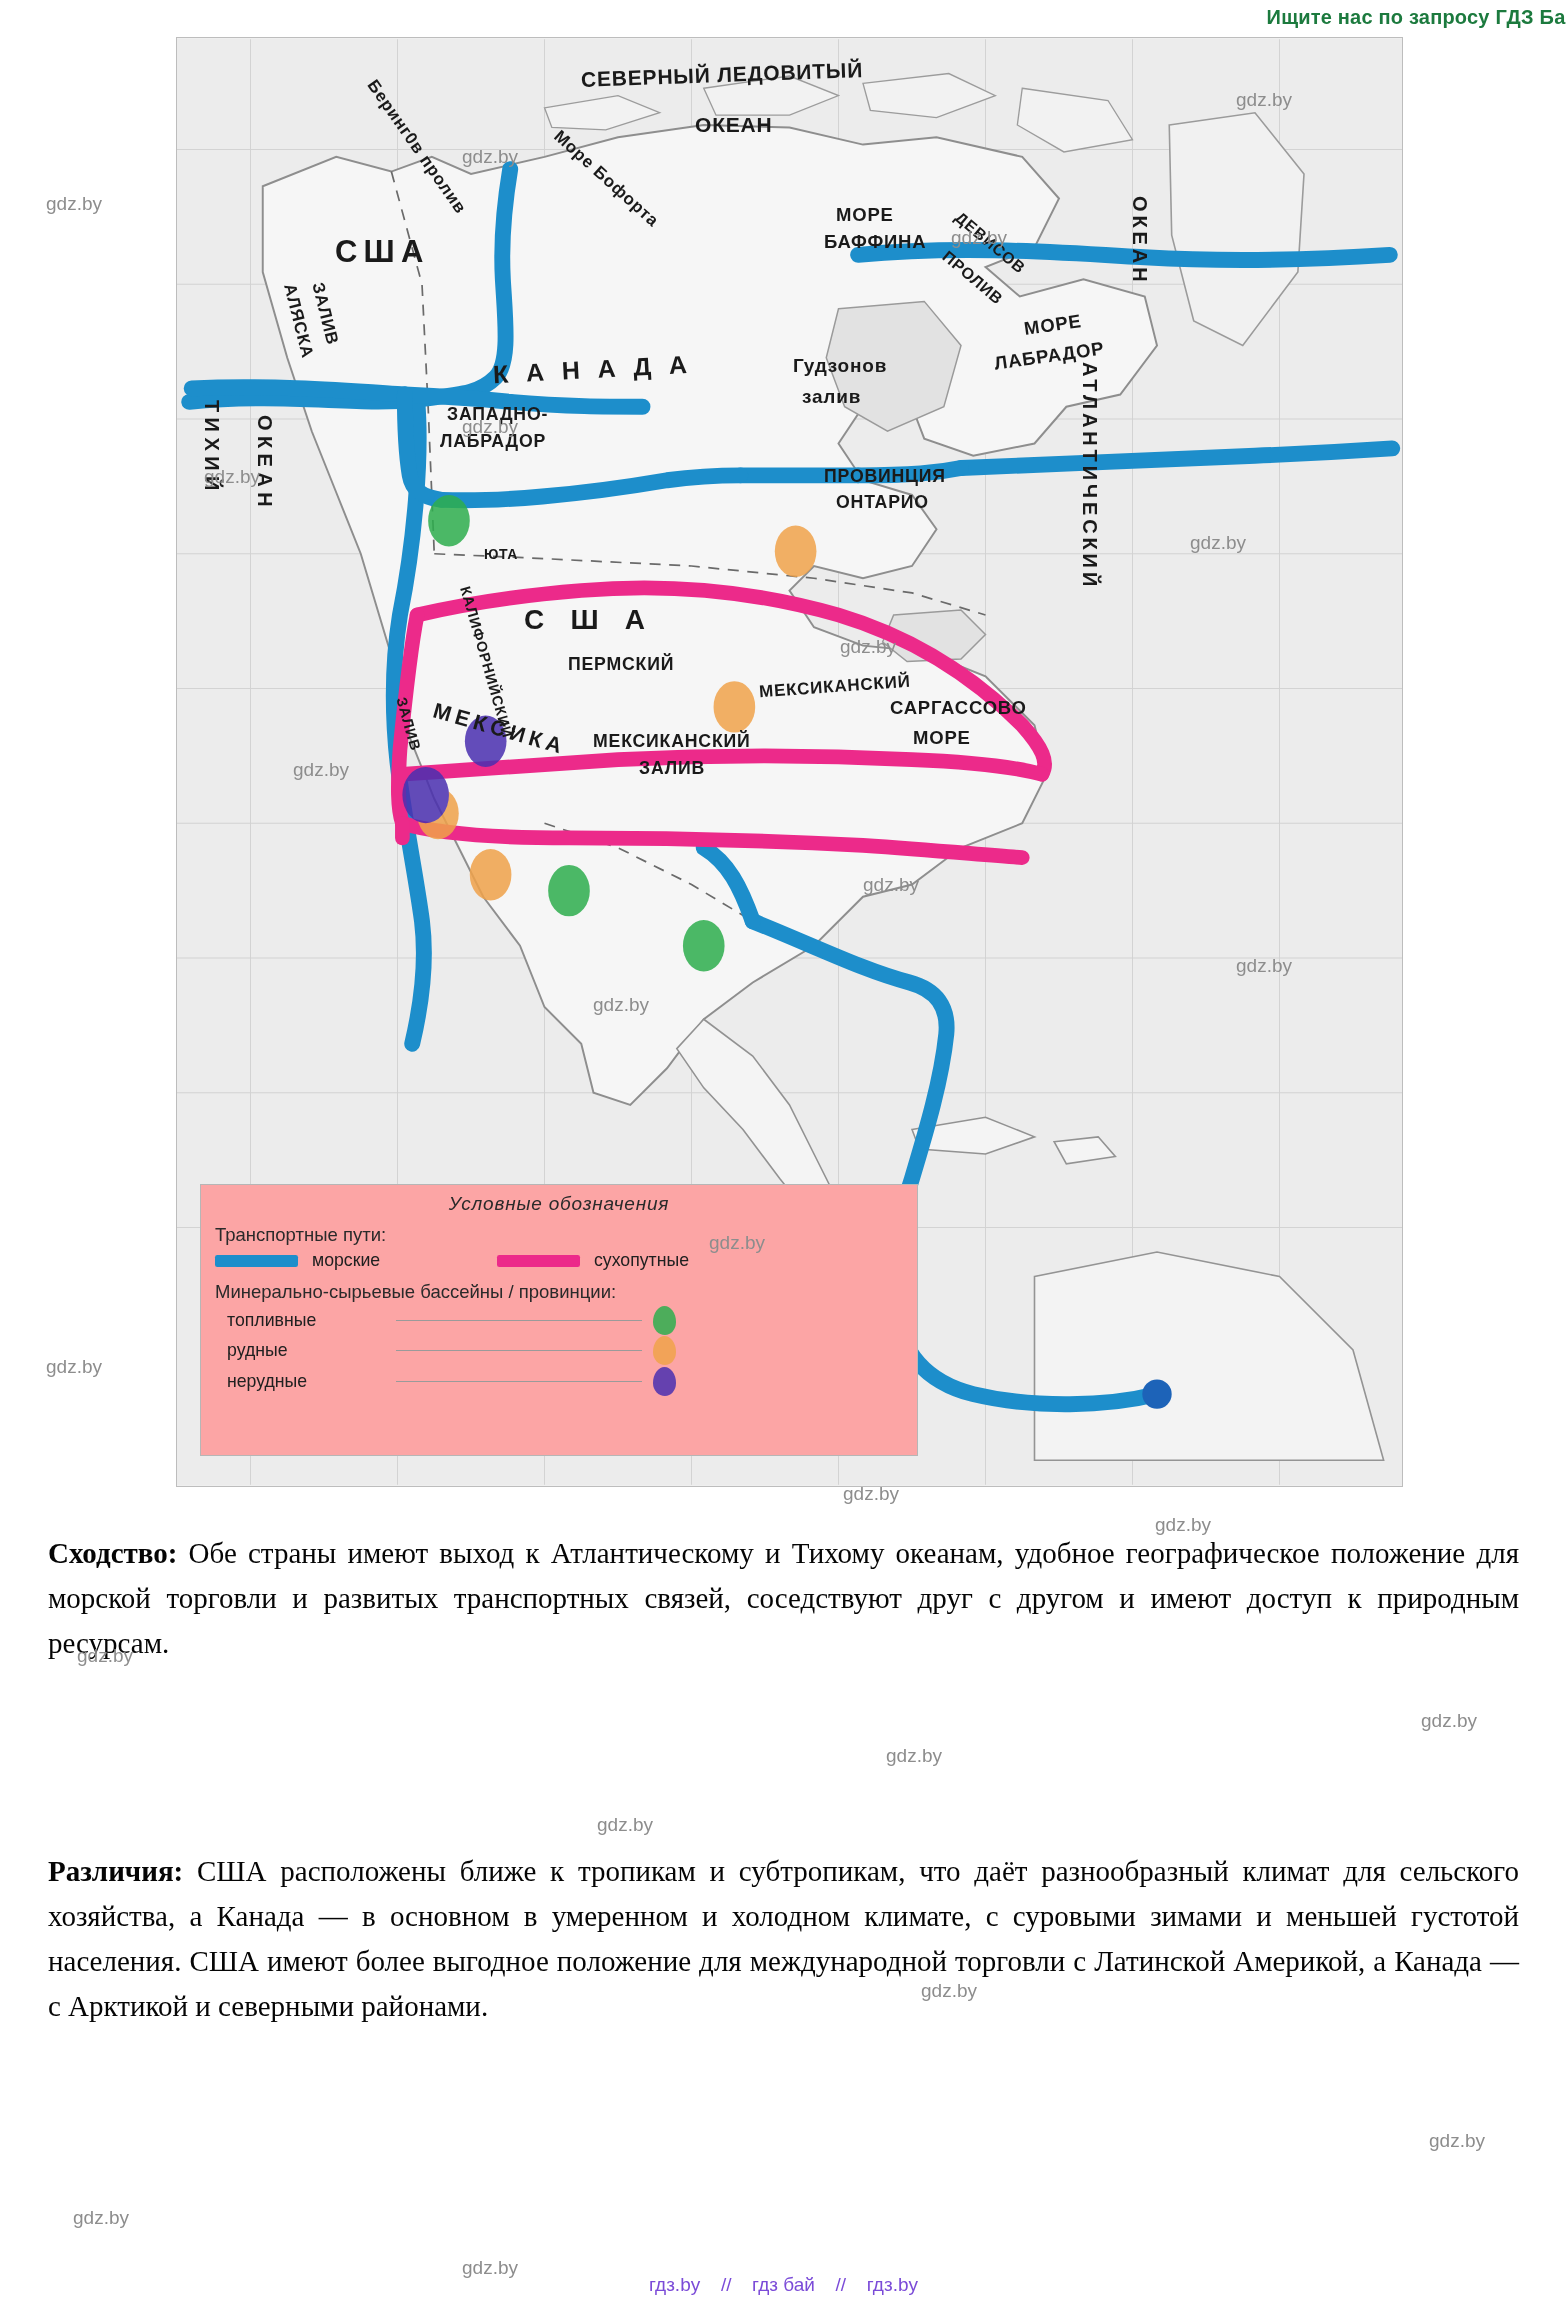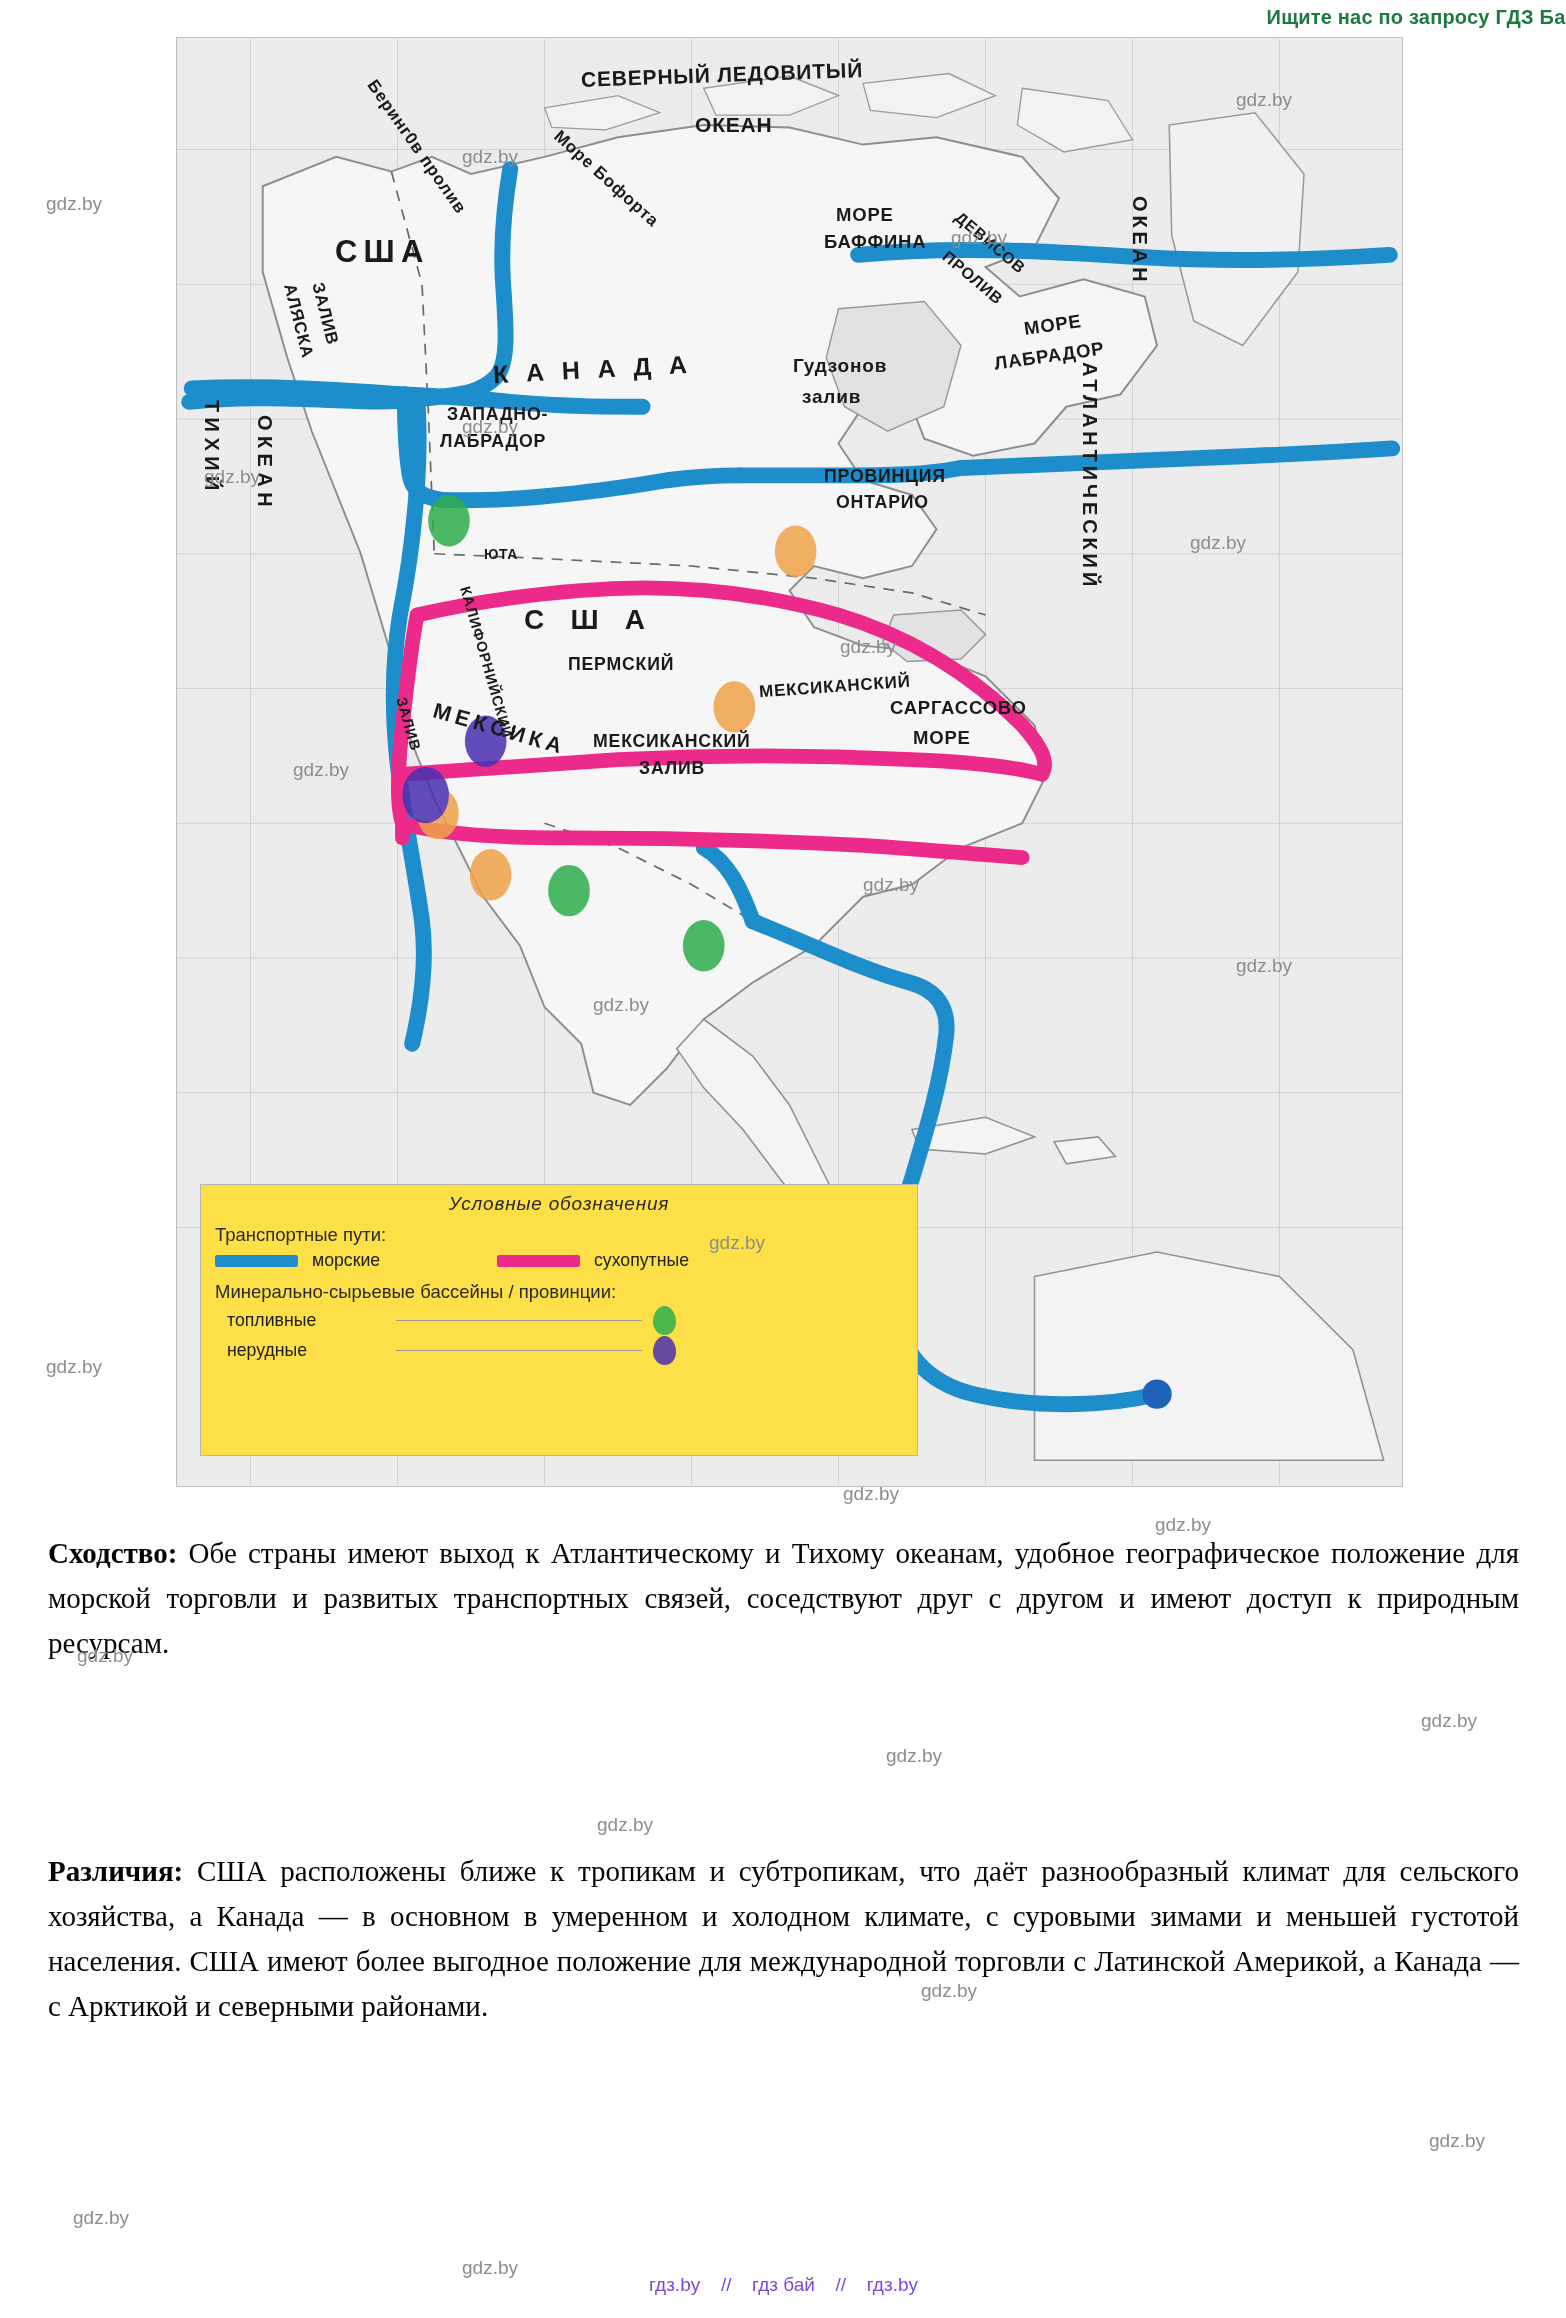--- a/index.html
+++ b/index.html
@@ -69,21 +69,21 @@
     letter-spacing: 0.8px;
   }
 
   
   .legend {
     position: absolute;
     left: 23px;
     top: 1146px;
     width: 716px;
     height: 270px;
-    background: #fde047;
+    background: #fca5a5;
     border: 0.8px solid #b6b6b6;
   }
   .legend-title {
     text-align: center;
     font-family: "Liberation Sans", sans-serif;
     font-style: italic;
     font-size: 19px;
     color: #2a2a2a;
     padding-top: 7.7px;
     letter-spacing: 0.8px;
@@ -332,20 +332,25 @@
       <span class="swatch-line" style="background:#ec2a8a;"></span>
       <span class="legend-item-label">сухопутные</span>
     </div>
     <div class="legend-sub">Минерально-сырьевые бассейны / провинции:</div>
     <div class="legend-mineral-row">
       <span class="legend-item-label">топливные</span>
       <span class="legend-rule"></span>
       <span class="blob" style="background:#2eae4e;"></span>
     </div>
     <div class="legend-mineral-row">
+      <span class="legend-item-label">рудные</span>
+      <span class="legend-rule"></span>
+      <span class="blob" style="background:#f0a24a;"></span>
+    </div>
+    <div class="legend-mineral-row">
       <span class="legend-item-label">нерудные</span>
       <span class="legend-rule"></span>
       <span class="blob" style="background:#4a2fb0;"></span>
     </div>
   </div>
 </div>
 
 <div class="paragraph" id="para-1">
   <b>Сходство:</b><span> Обе страны имеют выход к Атлантическому и Тихому океанам, удобное географическое положение для морской торговли и развитых транспортных связей, соседствуют друг с другом и имеют доступ к природным ресурсам.</span>
 </div>

